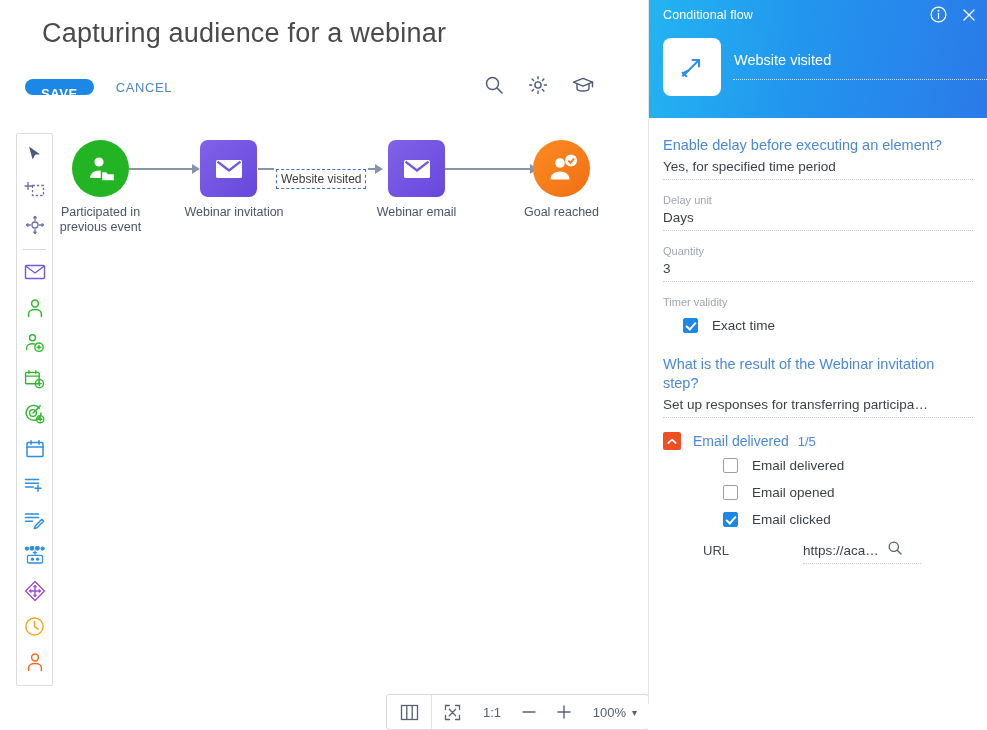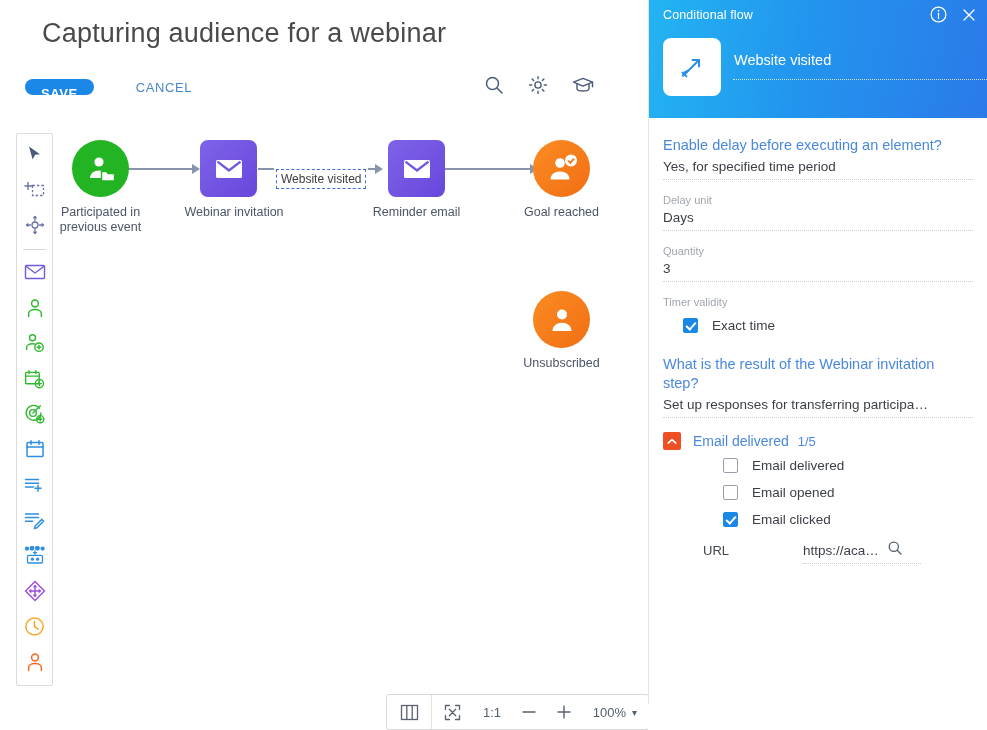--- a/index.html
+++ b/index.html
@@ -20,21 +20,21 @@
   }
   .action-bar{position:absolute;left:25px;top:72px;height:30px;display:flex;align-items:center;}
   .btn-save{
     background:#1b87e6;color:#fff;border:none;border-radius:14px;
     font-size:13px;font-weight:700;letter-spacing:.6px;
     padding:0 16px;height:16px;line-height:30px;cursor:pointer;
     font-family:"Liberation Sans", sans-serif;
   }
   .btn-cancel{
     background:none;border:none;color:#4a88c7;font-size:13px;letter-spacing:.6px;
-    margin-left:36px;cursor:pointer;height:30px;
+    margin-left:16px;cursor:pointer;height:30px;
     font-family:"Liberation Sans", sans-serif;
   }
   .top-icons{position:absolute;right:55px;top:74px;display:flex;align-items:center;gap:22px;}
   .top-icons .ic{width:22px;height:22px;cursor:pointer;color:#4a5a77;}
 
   
   .toolbar{
     position:absolute;left:16px;top:133px;width:37px;height:553px;
     background:#fff;border:1px solid #dcdcdc;border-radius:2px;
     display:flex;flex-direction:column;align-items:center;padding-top:7px;box-sizing:border-box;
@@ -316,44 +316,35 @@
 
       <div class="flow-tag" style="left:216px;top:44px;">Website visited</div>
 
       <div class="node" style="left:328px;top:15px;width:57px;">
         <div class="shape rsq" style="background:linear-gradient(135deg,#7f63e8,#6747dc);">
           <svg width="30" height="24" viewBox="0 0 30 24">
             <rect x="2" y="3" width="26" height="18" rx="1.5" fill="#fff"></rect>
             <path d="M3.5 4.6 15 13.4 26.5 4.6" fill="none" stroke="#7158e0" stroke-width="2.4"></path>
           </svg>
         </div>
-        <div class="caption">Reminder email</div>
+        <div class="caption">Webinar email</div>
       </div>
 
       <div class="node" style="left:473px;top:15px;width:57px;">
         <div class="shape circle" style="background:linear-gradient(135deg,#fa8c22,#f26e14);">
           <svg width="34" height="32" viewBox="0 0 34 32">
             <circle cx="15" cy="10" r="4.8" fill="#fff"></circle>
             <path d="M5.5 26.5c0-4.9 4.3-7.9 9.5-7.9s9.5 3 9.5 7.9z" fill="#fff"></path>
             <circle cx="26" cy="7.5" r="6" fill="#fff"></circle>
             <path d="M23.2 7.6 25.4 9.8 29 5.6" fill="none" stroke="#f57c1f" stroke-width="2"></path>
           </svg>
         </div>
         <div class="caption">Goal reached</div>
       </div>
 
-      <div class="node" style="left:473px;top:166px;width:57px;">
-        <div class="shape circle" style="background:linear-gradient(135deg,#fa8c22,#f26e14);">
-          <svg width="32" height="32" viewBox="0 0 32 32">
-            <circle cx="16" cy="10.5" r="5" fill="#fff"></circle>
-            <path d="M6.5 27c0-5.1 4.4-8.2 9.5-8.2s9.5 3.1 9.5 8.2z" fill="#fff"></path>
-          </svg>
-        </div>
-        <div class="caption">Unsubscribed</div>
-      </div>
 
     </div>
 
     <div class="zoombar">
       <div class="zb-cell" style="width:44px;">
         <svg width="19" height="17" viewBox="0 0 19 17" fill="none" stroke="#5a6270" stroke-width="1.3">
           <rect x="1.5" y="1.5" width="16" height="14"></rect>
             <path d="M6.8 1.5v14M12.2 1.5v14"></path>
         </svg>
       </div>

